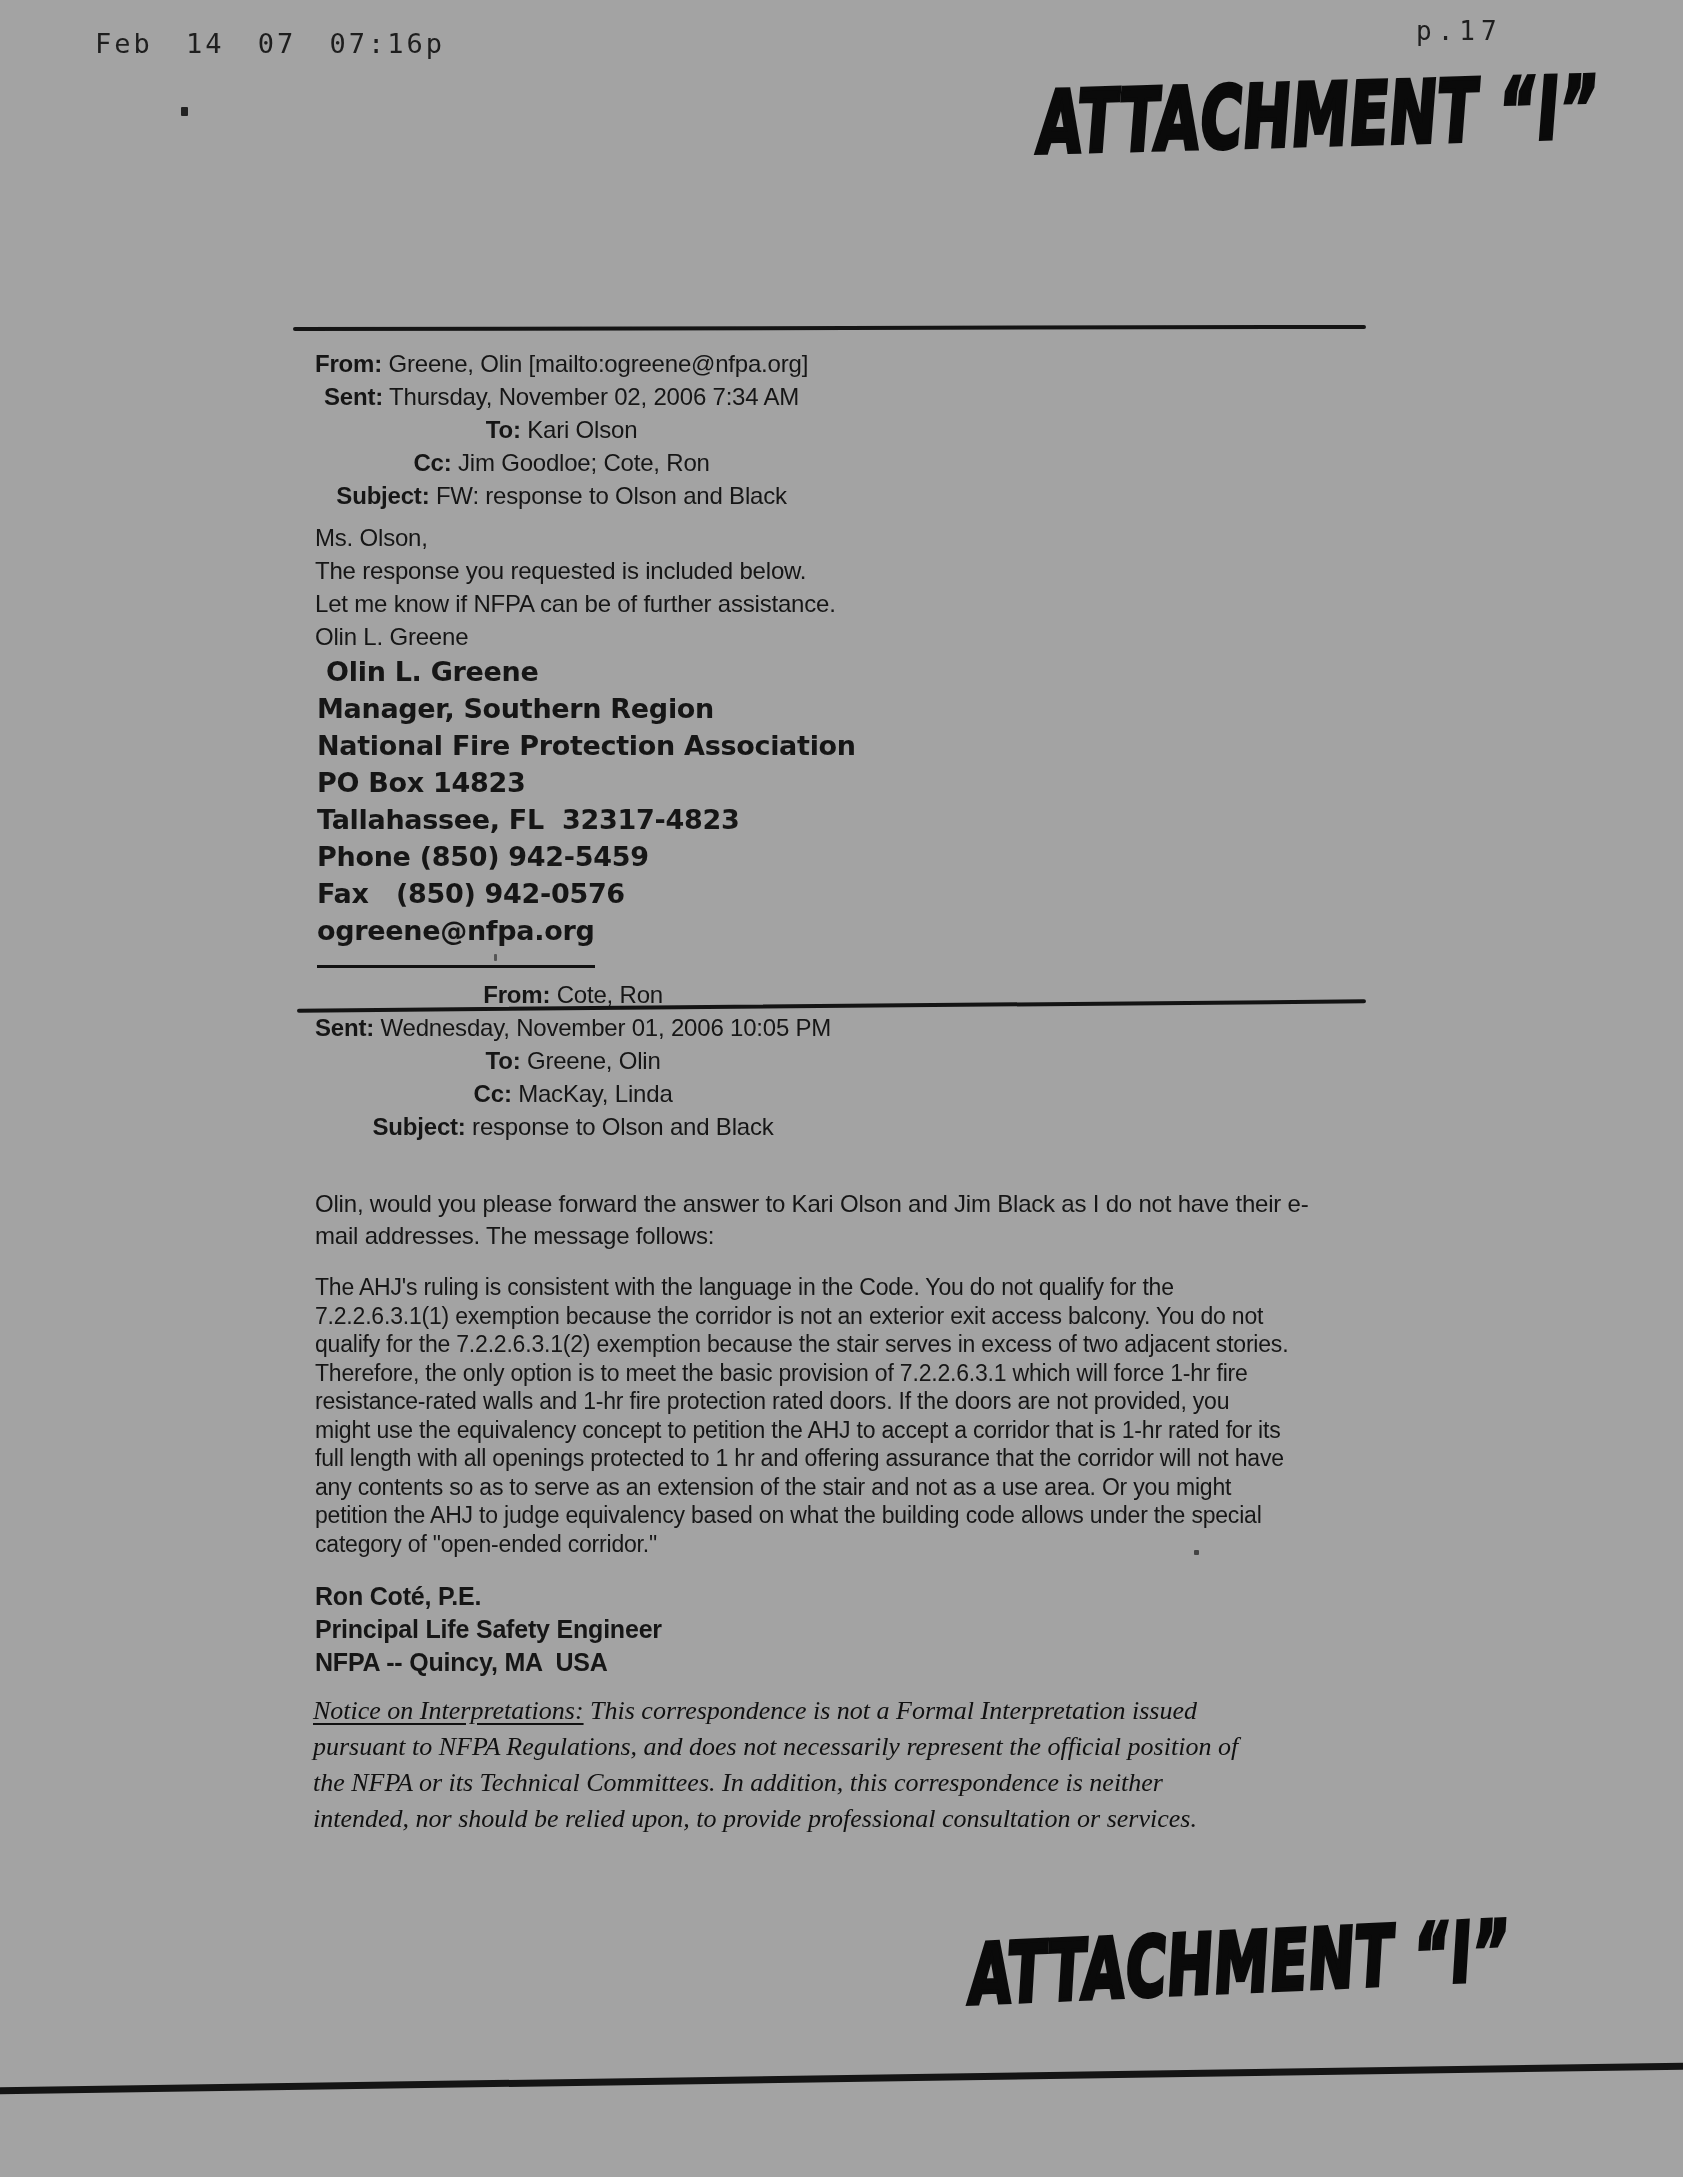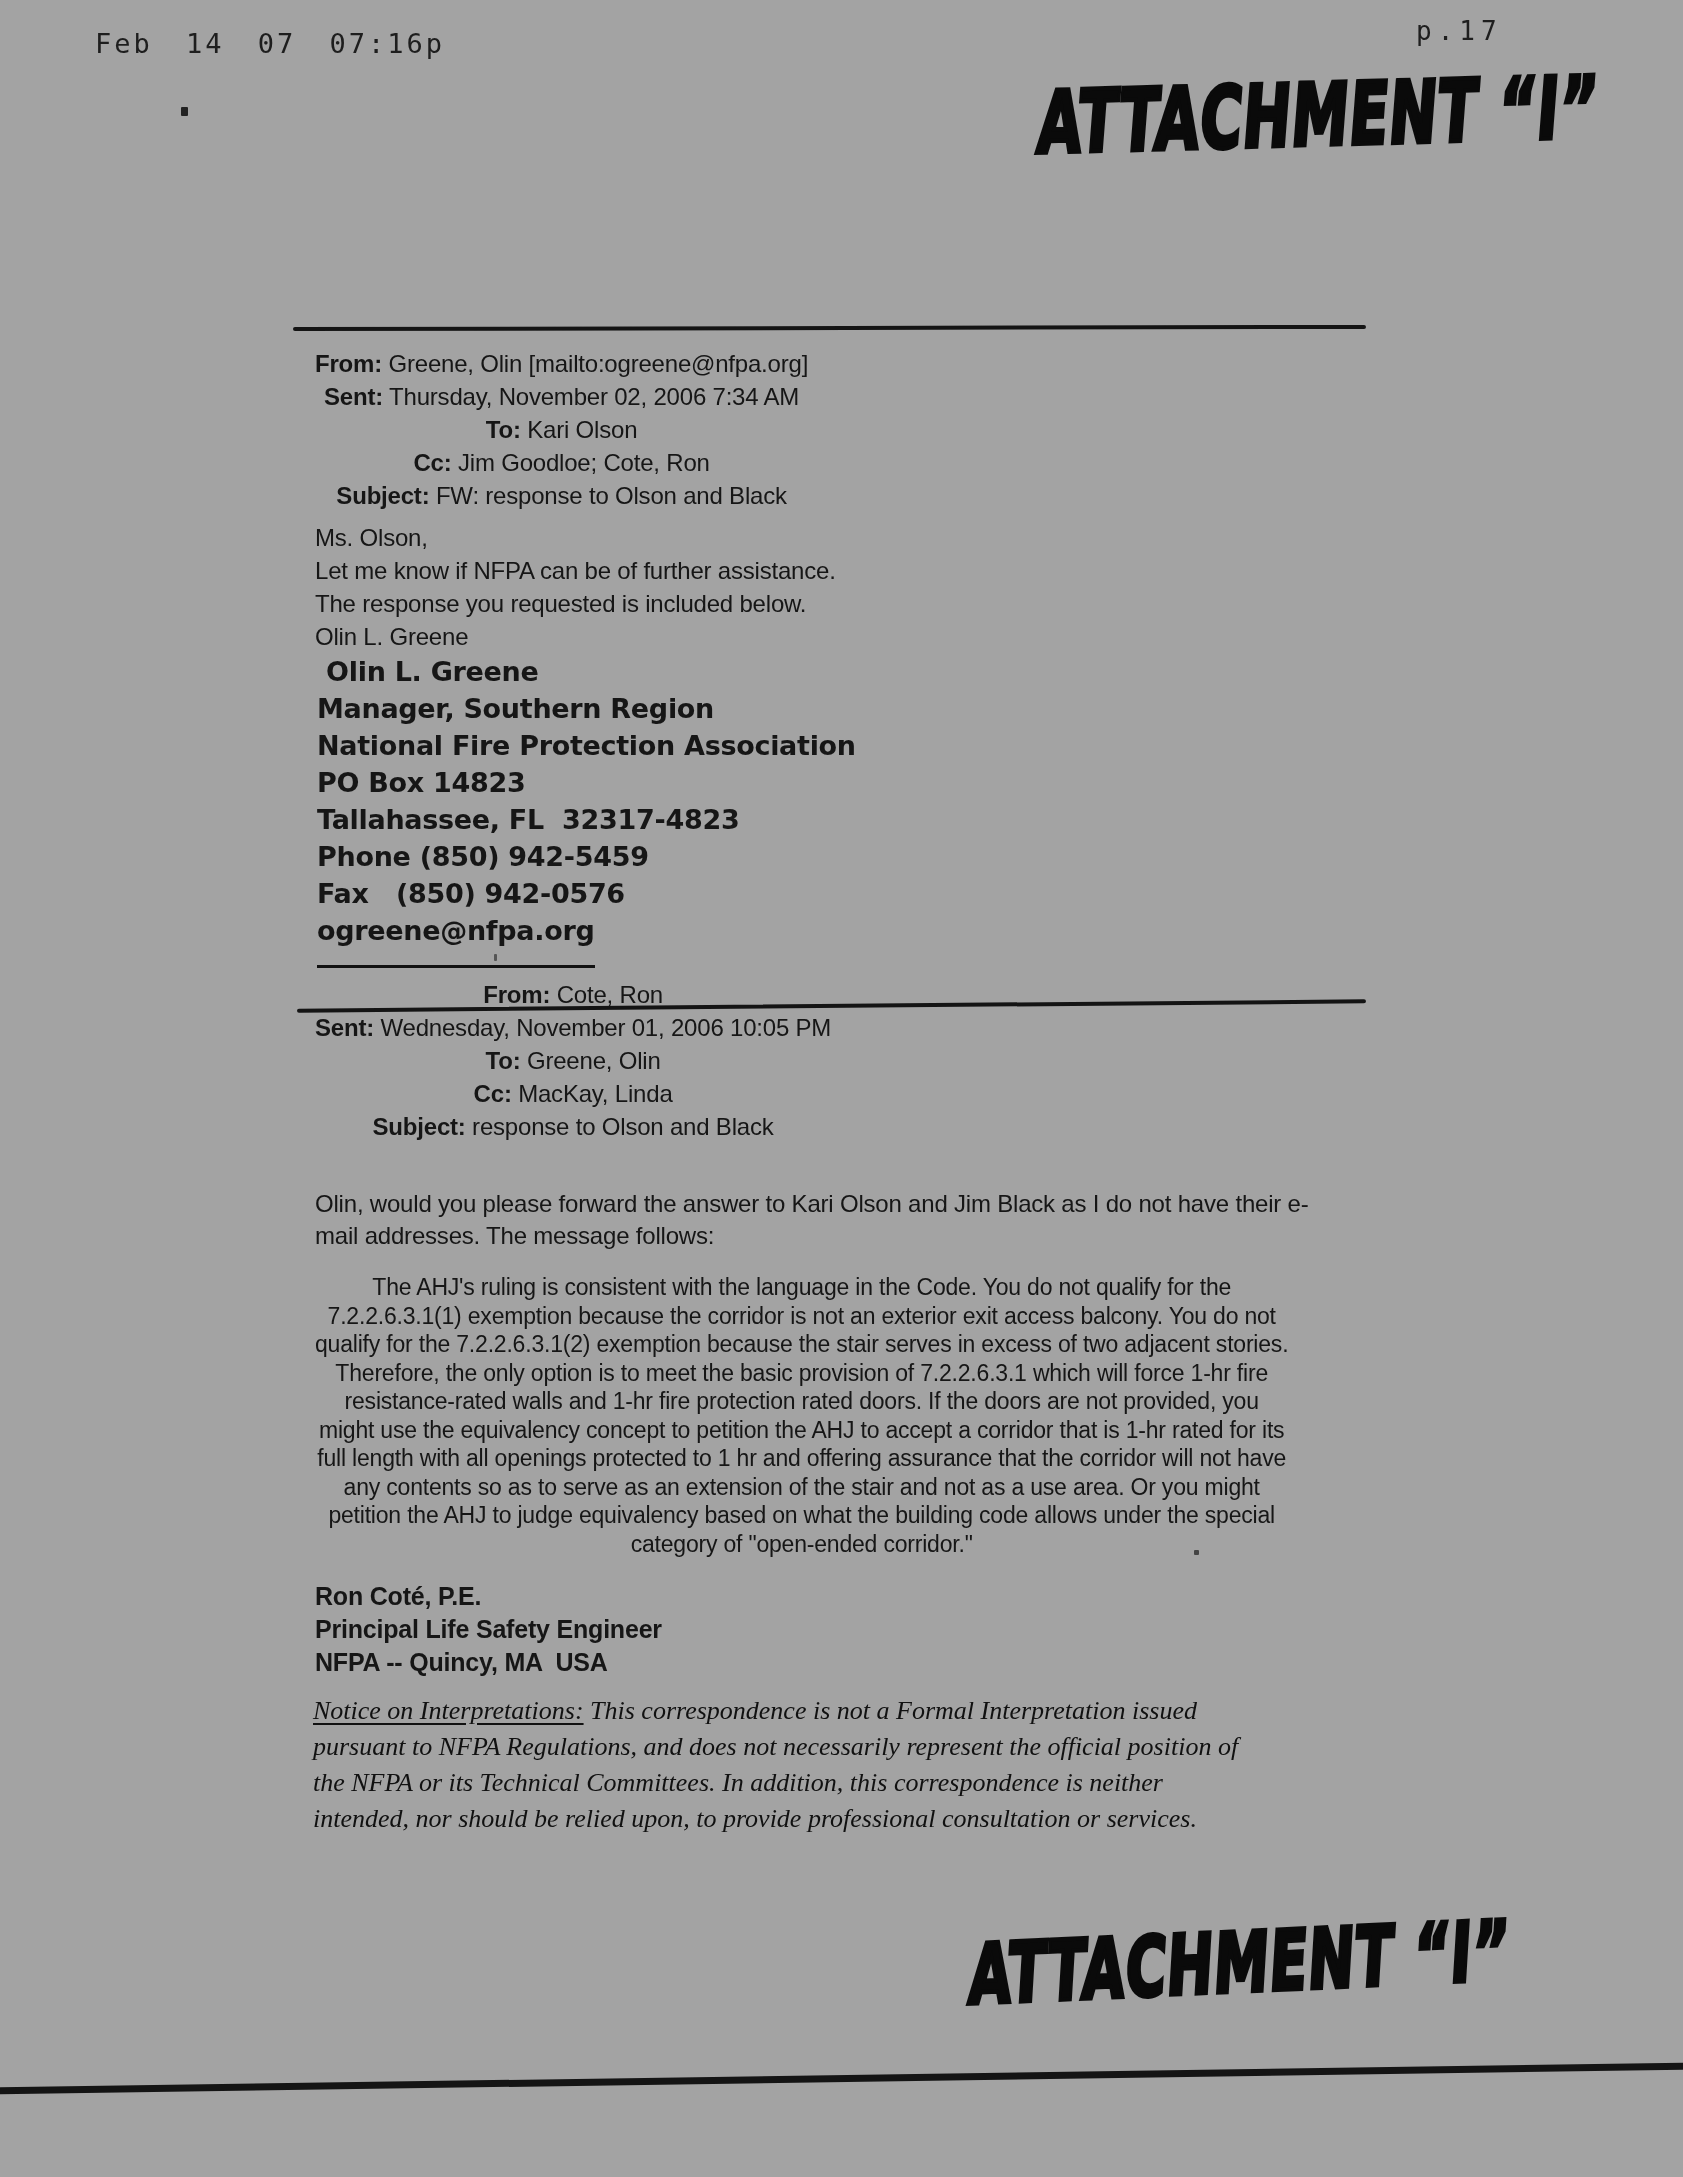--- a/index.html
+++ b/index.html
@@ -64,21 +64,21 @@
     font-weight: bold;
     font-size: 27px; line-height: 37px; letter-spacing: -0.3px;
   }
   .email-underline {
     text-decoration: none;
     border-bottom: 3px solid #111;
     padding-bottom: 19px;
   }
 
   .intro2 { top: 1188px; font-size: 24px; line-height: 32px; letter-spacing: -0.2px; }
-  .msg2   { top: 1273px; font-size: 23px; line-height: 28.5px; letter-spacing: -0.2px; text-align: center; }
+  .msg2   { top: 1273px; font-size: 23px; line-height: 28.5px; letter-spacing: -0.2px; }
 
   .sig2 { top: 1580px; font-weight: bold; font-size: 25px; line-height: 33px; letter-spacing: -0.2px; }
 
   .notice {
     top: 1693px; left: 313px;
     font-family: "Liberation Serif", serif;
     font-size: 26px; line-height: 36px;
     color: #111;
     font-style: italic;
   }
@@ -101,22 +101,22 @@
   <div class="block hdr" style="top:347px">
     <div class="line"><span class="b">From:</span><span> Greene, Olin [mailto:ogreene@nfpa.org]</span></div>
     <div class="line"><span class="b">Sent:</span><span> Thursday, November 02, 2006 7:34 AM</span></div>
     <div class="line"><span class="b">To:</span><span> Kari Olson</span></div>
     <div class="line"><span class="b">Cc:</span><span> Jim Goodloe; Cote, Ron</span></div>
     <div class="line"><span class="b">Subject:</span><span> FW: response to Olson and Black</span></div>
   </div>
 
   <div class="block body1">
     <div class="line">Ms. Olson,</div>
+    <div class="line">The response you requested is included below.</div>
     <div class="line">Let me know if NFPA can be of further assistance.</div>
-    <div class="line">The response you requested is included below.</div>
     <div class="line">Olin L. Greene</div>
   </div>
 
   <div class="block sig1">
     <div class="line"> Olin L. Greene</div>
     <div class="line">Manager, Southern Region</div>
     <div class="line">National Fire Protection Association</div>
     <div class="line">PO Box 14823</div>
     <div class="line">Tallahassee, FL  32317-4823</div>
     <div class="line">Phone (850) 942-5459</div>

